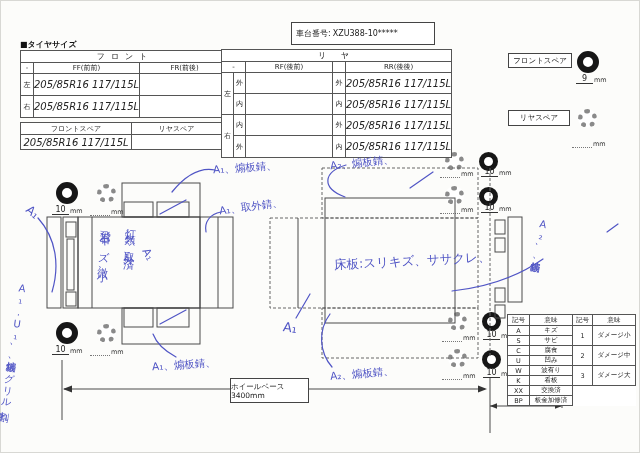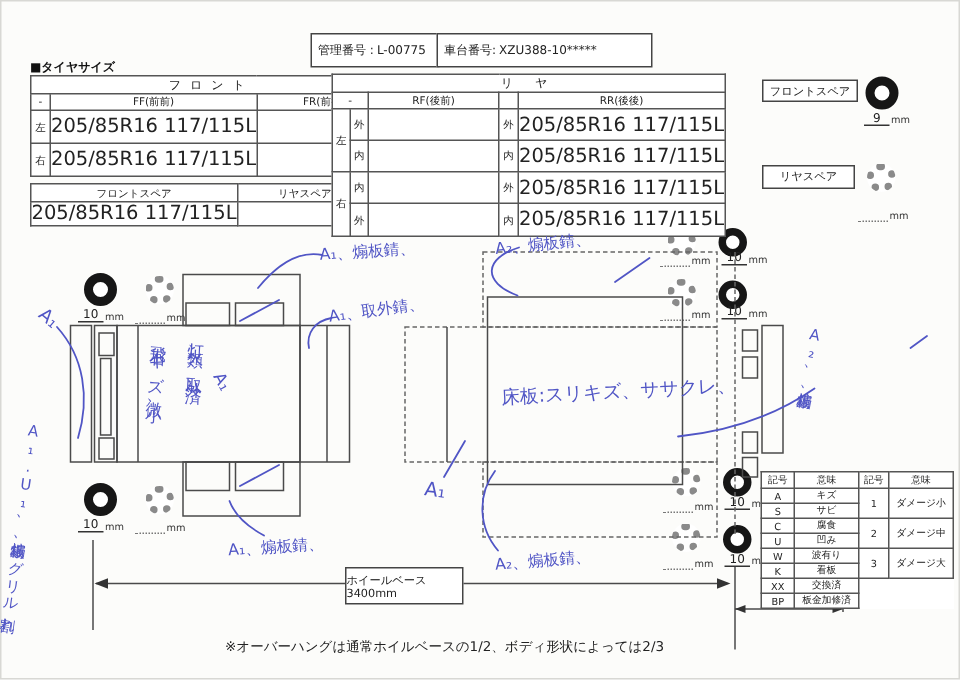--- a/index.html
+++ b/index.html
@@ -10,21 +10,21 @@
   .hbox{position:absolute;border:1px solid #444;background:#fff;display:flex;align-items:center;font-size:8px;}
   .hbox .lab{margin-left:4px;white-space:nowrap;}
   .hbox .val{margin-left:2px;white-space:nowrap;}
   .hbox.title{justify-content:center;font-size:9px;letter-spacing:3px;}
   
   table.t{position:absolute;border-collapse:collapse;table-layout:fixed;background:#fff;}
   table.t td,table.t th{border:1px solid #555;padding:0;text-align:center;vertical-align:middle;
       font-size:7px;font-weight:normal;white-space:nowrap;overflow:hidden;}
   table.t .title{font-size:8px;letter-spacing:6px;}
   table.t .hd{font-size:7px;}
-  table.t .val{font-size:13px;}
+  table.t .val{font-size:10px;font-style:italic;}
   td.bb{border:2px solid #000;}
   td.bbl{border-left:2px solid #000;}
   td.bbr{border-right:2px solid #000;}
   td.bbb{border-bottom:2px solid #000;}
   td.bbt{border-top:2px solid #000;}
   td.dash{border-style:dashed;border-color:#777;}
   
   .ring-black{position:absolute;width:10px;height:10px;border:6px solid #161616;border-radius:50%;background:#fff;}
   .ring-dashed{position:absolute;width:9px;height:9px;border:5px dotted #8a8a8a;border-radius:50%;background:#fff;}
   .ring-black.sm{width:9px;height:9px;border-width:5px;}
@@ -106,24 +106,20 @@
       <path d="M176,357 C163,350 156,342 153,334"></path>
       <path d="M346,165 C323,172 321,188 345,197"></path>
       <line x1="410" y1="188" x2="433" y2="172"></line>
       <line x1="296" y1="318" x2="310" y2="294"></line>
       <path d="M332,367 C319,352 318,330 330,314"></path>
       <path d="M452,291 C490,287 520,275 543,259"></path>
       <line x1="607" y1="232" x2="618" y2="224"></line>
     </g>
   </svg>
 
-  <div class="hbox z2" style="left:207px;top:22px;width:84px;height:21px;">
-    <span class="lab">管理番号 :</span>
-    <span class="val">L-00775</span>
-  </div>
   <div class="hbox z2" style="left:291px;top:22px;width:142px;height:21px;">
     <span class="lab">車台番号:</span>
     <span class="val">XZU388-10*****</span>
   </div>
 
   <div class="seclab" style="left:20px;top:39px;">■タイヤサイズ</div>
 
   <table class="t z2" style="left:20px;top:50px;">
     <colgroup>
         <col style="width:13px">
@@ -367,15 +363,14 @@
       <td style="font-size:6.5px">板金加修済</td>
     </tr>
   </tbody>
     </table>
 
   <div class="dimbox" style="left:230px;top:378px;width:77px;height:23px;">
     <span>ホイールベース</span>
     <span>3400mm</span>
   </div>
 
-  <div class="note" style="left:150px;top:425px;">※オーバーハングは通常ホイルベースの1/2、ボディ形状によっては2/3</div>
 
 </div>
 
 </body></html>

